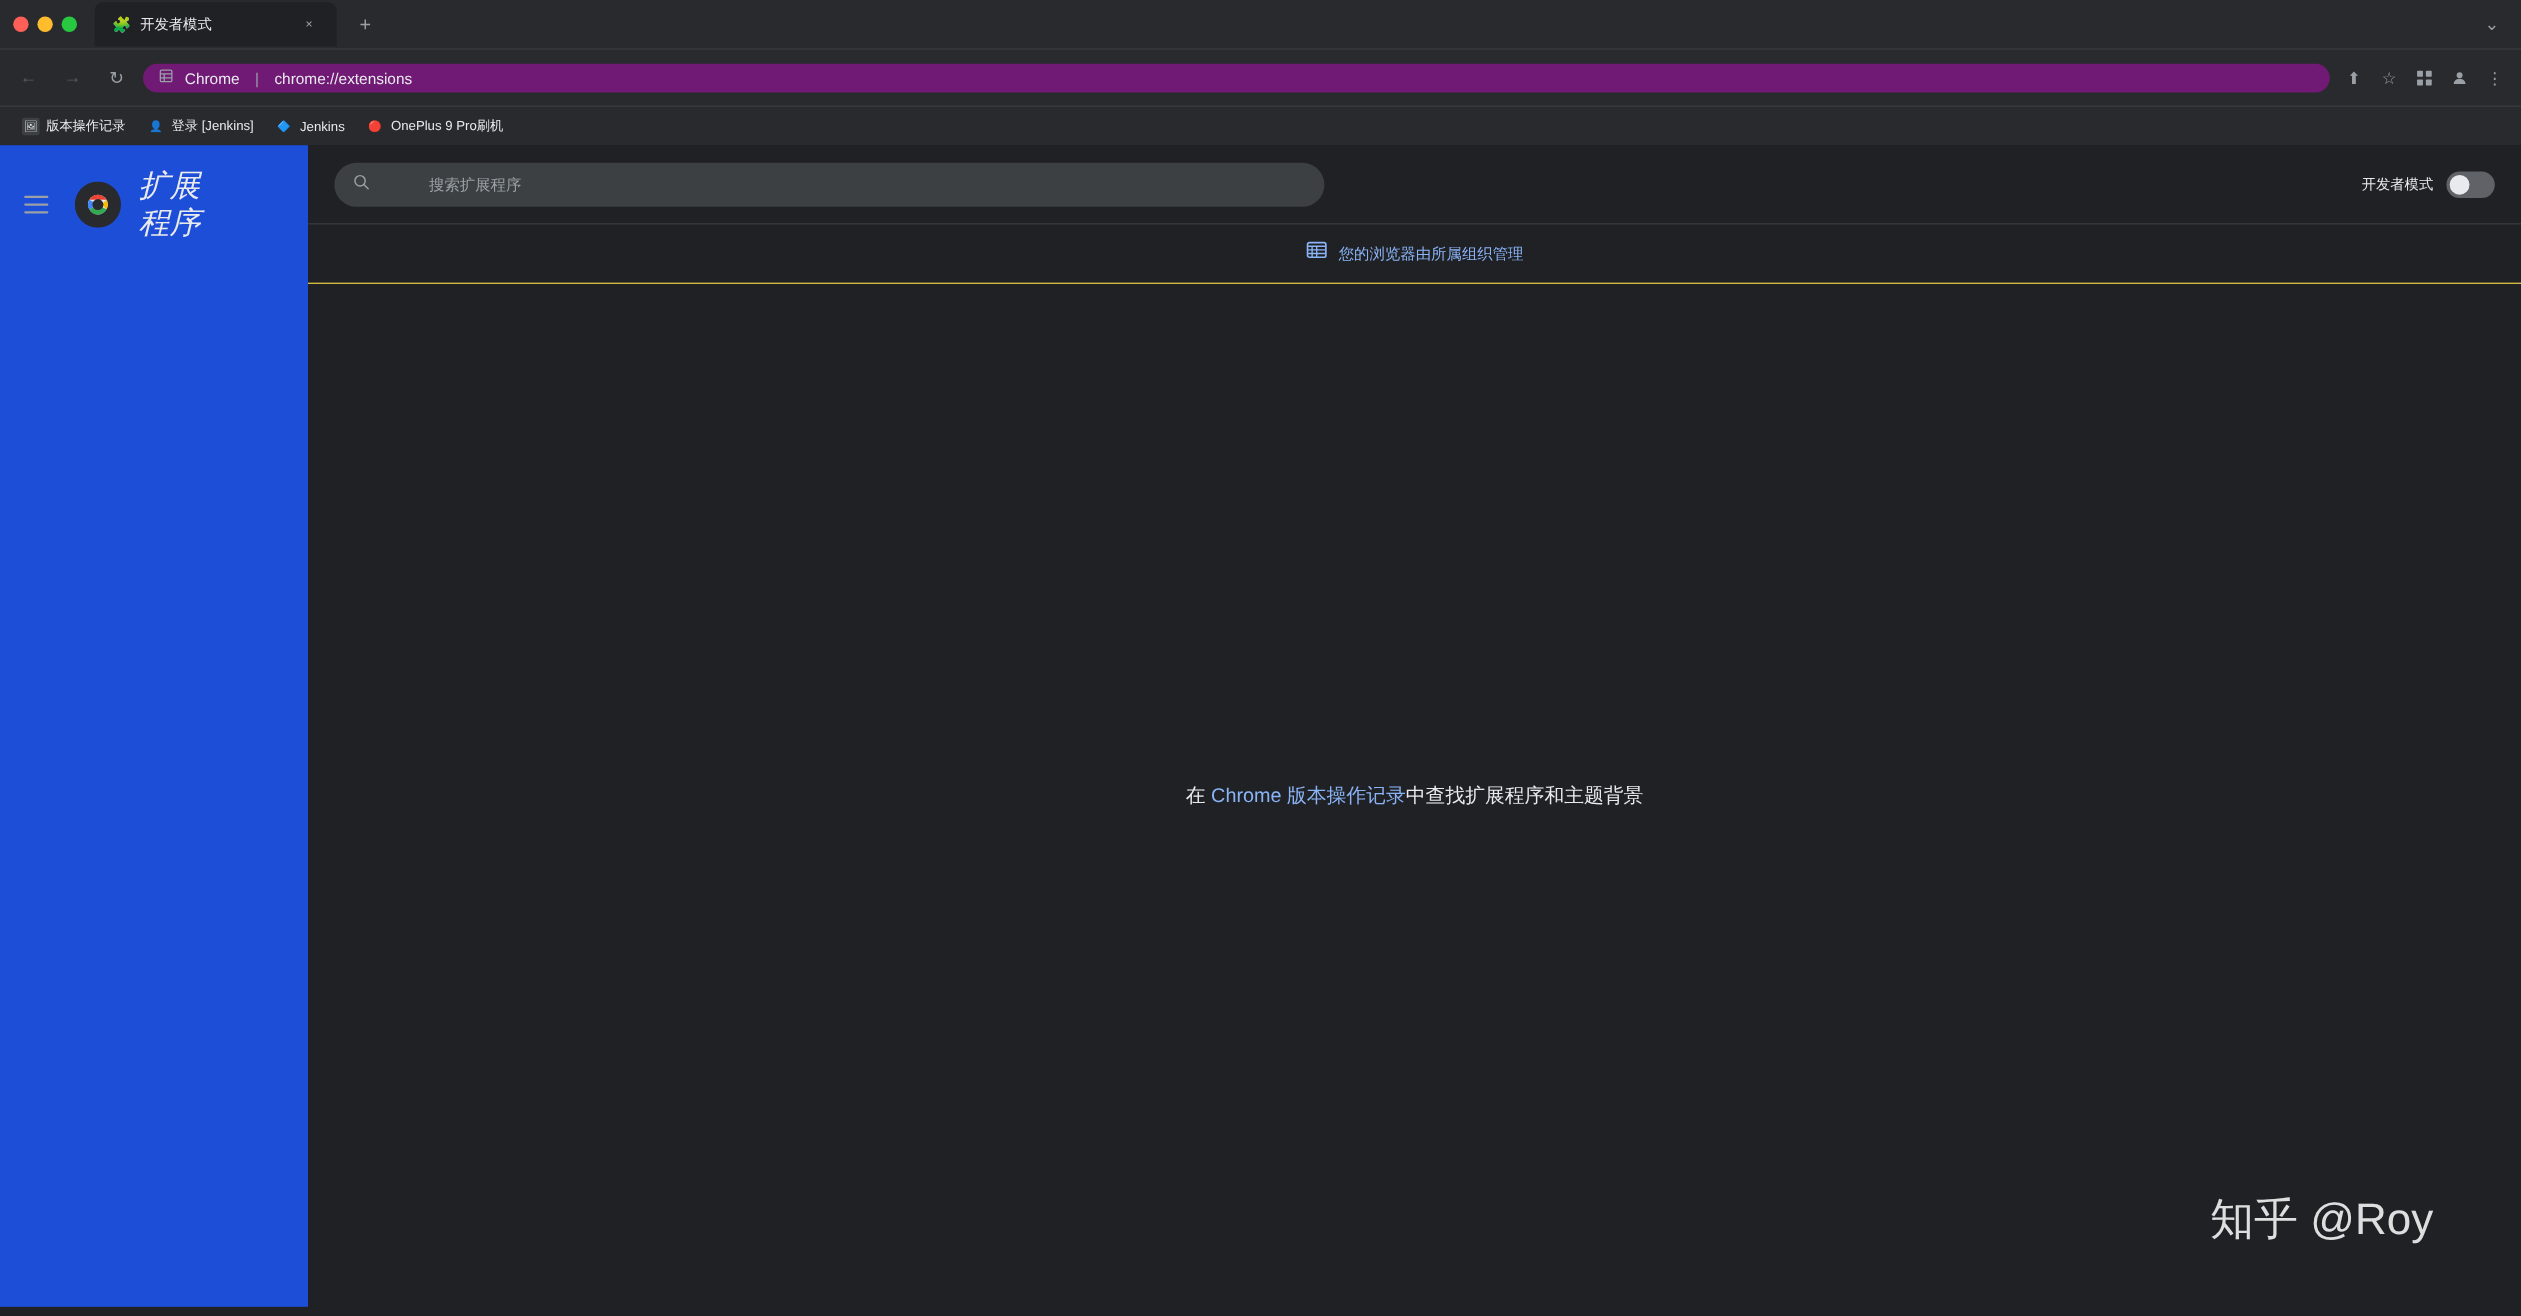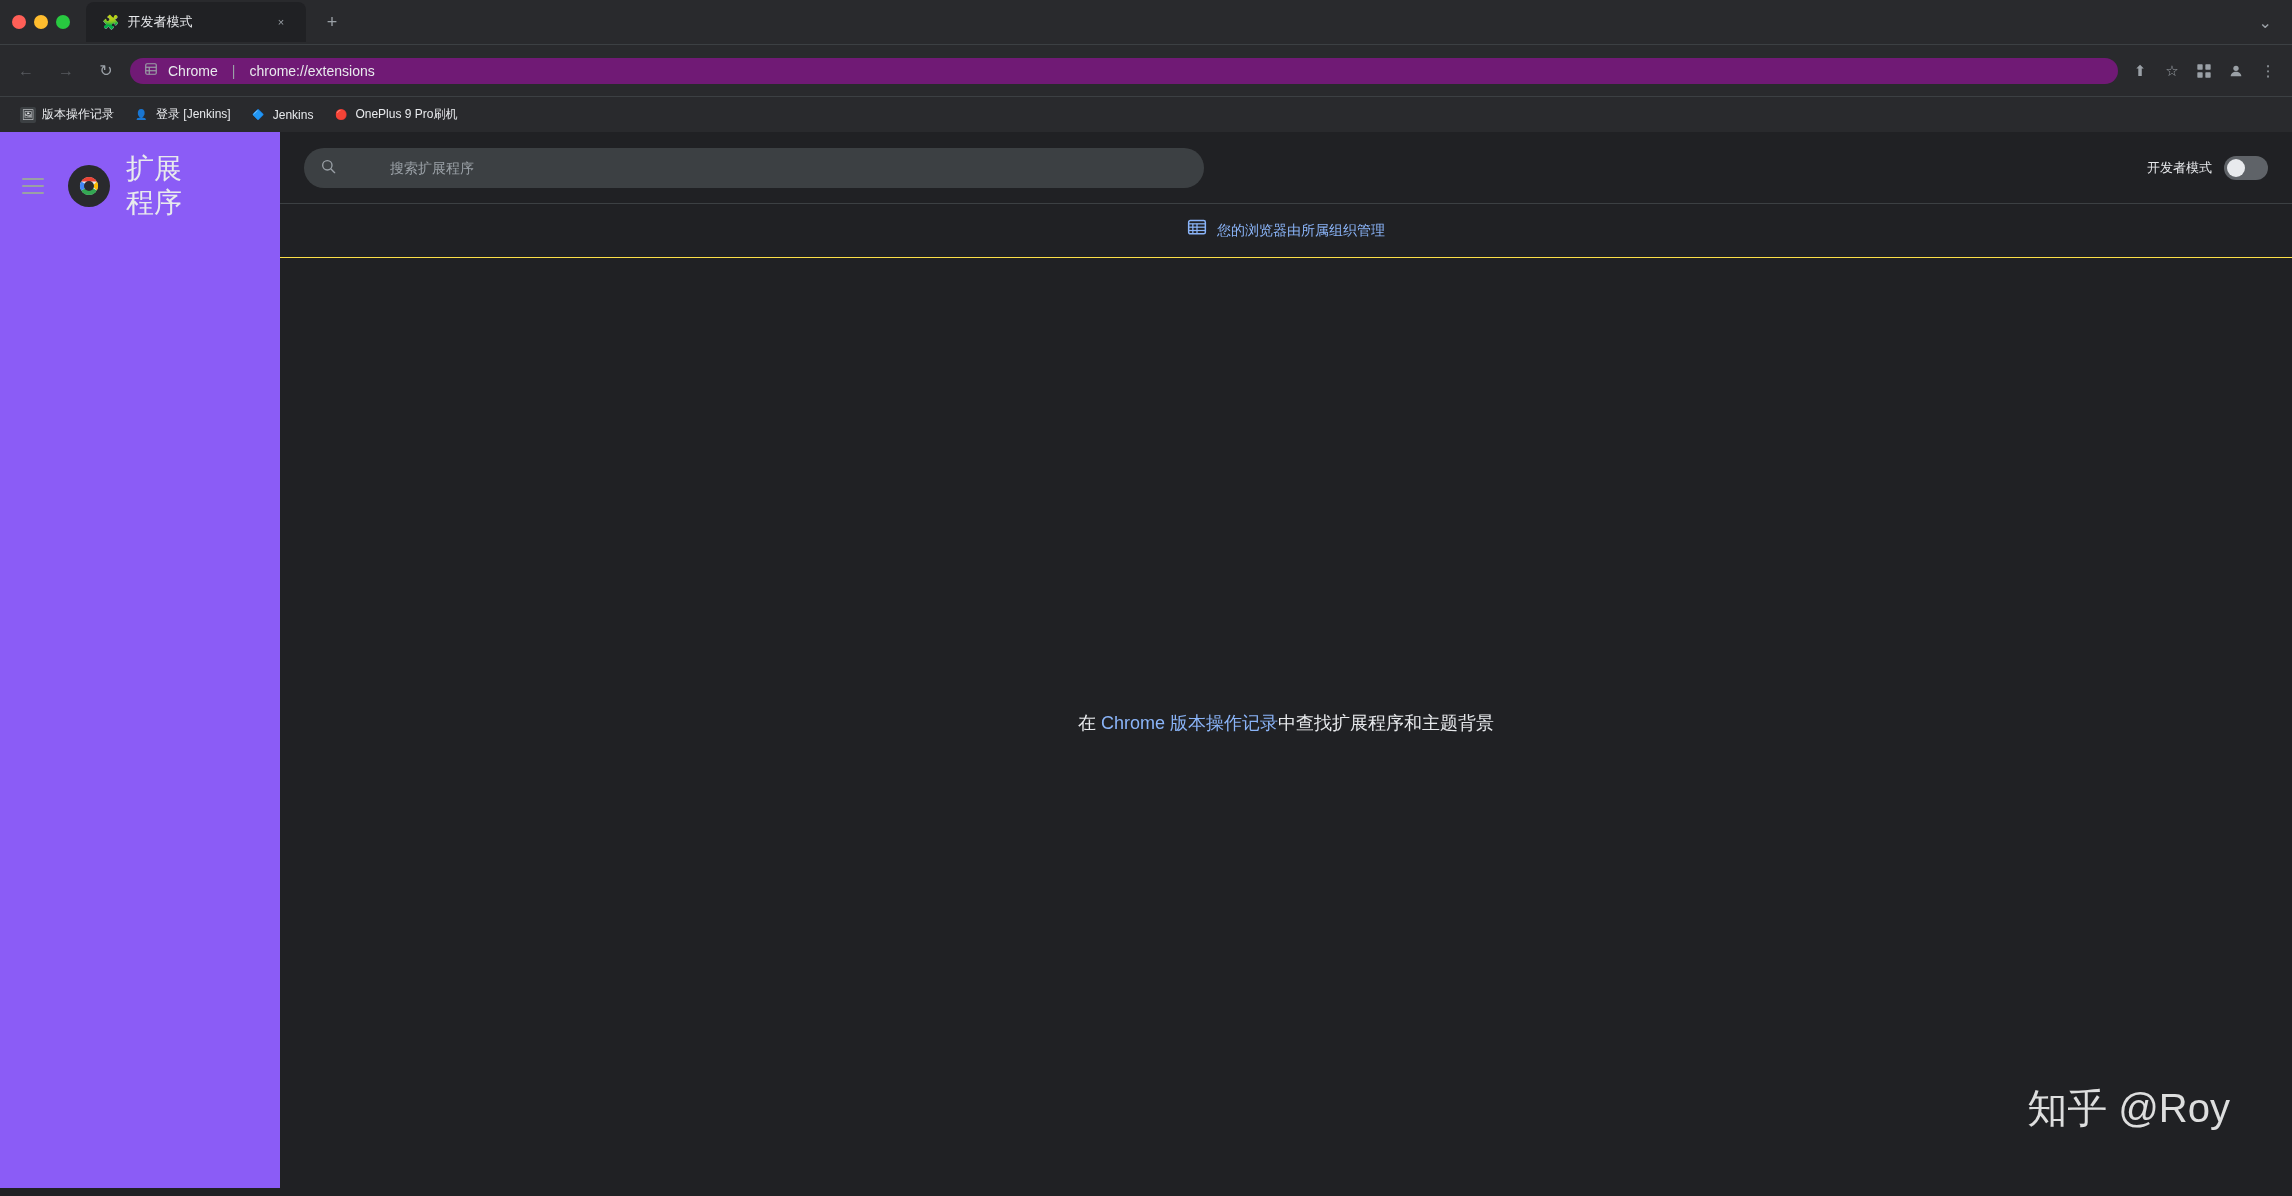--- a/index.html
+++ b/index.html
@@ -191,25 +191,26 @@
     
     .ext-page {
       display: flex;
       height: calc(1196px - 52px - 52px - 36px);
       background: #202124;
     }
 
     
     .ext-sidebar {
       width: 280px;
-      background: #8b5cf6;
+      background: #1d4ed8;
       display: flex;
       flex-direction: column;
       padding: 0;
       flex-shrink: 0;
+      font-style: italic;
     }
     .ext-sidebar-header {
       display: flex;
       align-items: center;
       padding: 20px 16px;
       gap: 16px;
     }
     .hamburger-btn {
       width: 36px;
       height: 36px;
@@ -336,21 +337,21 @@
       cursor: pointer;
     }
     .empty-state-text {
       color: #e8eaed;
     }
 
     
     .watermark {
       position: fixed;
       bottom: 60px;
-      right: 62px;
+      right: 80px;
       font-size: 40px;
       color: rgba(255,255,255,0.85);
       font-weight: 500;
       pointer-events: none;
     }
 
     
     .chrome-svg { display: block; }
   </style>
 </head>

